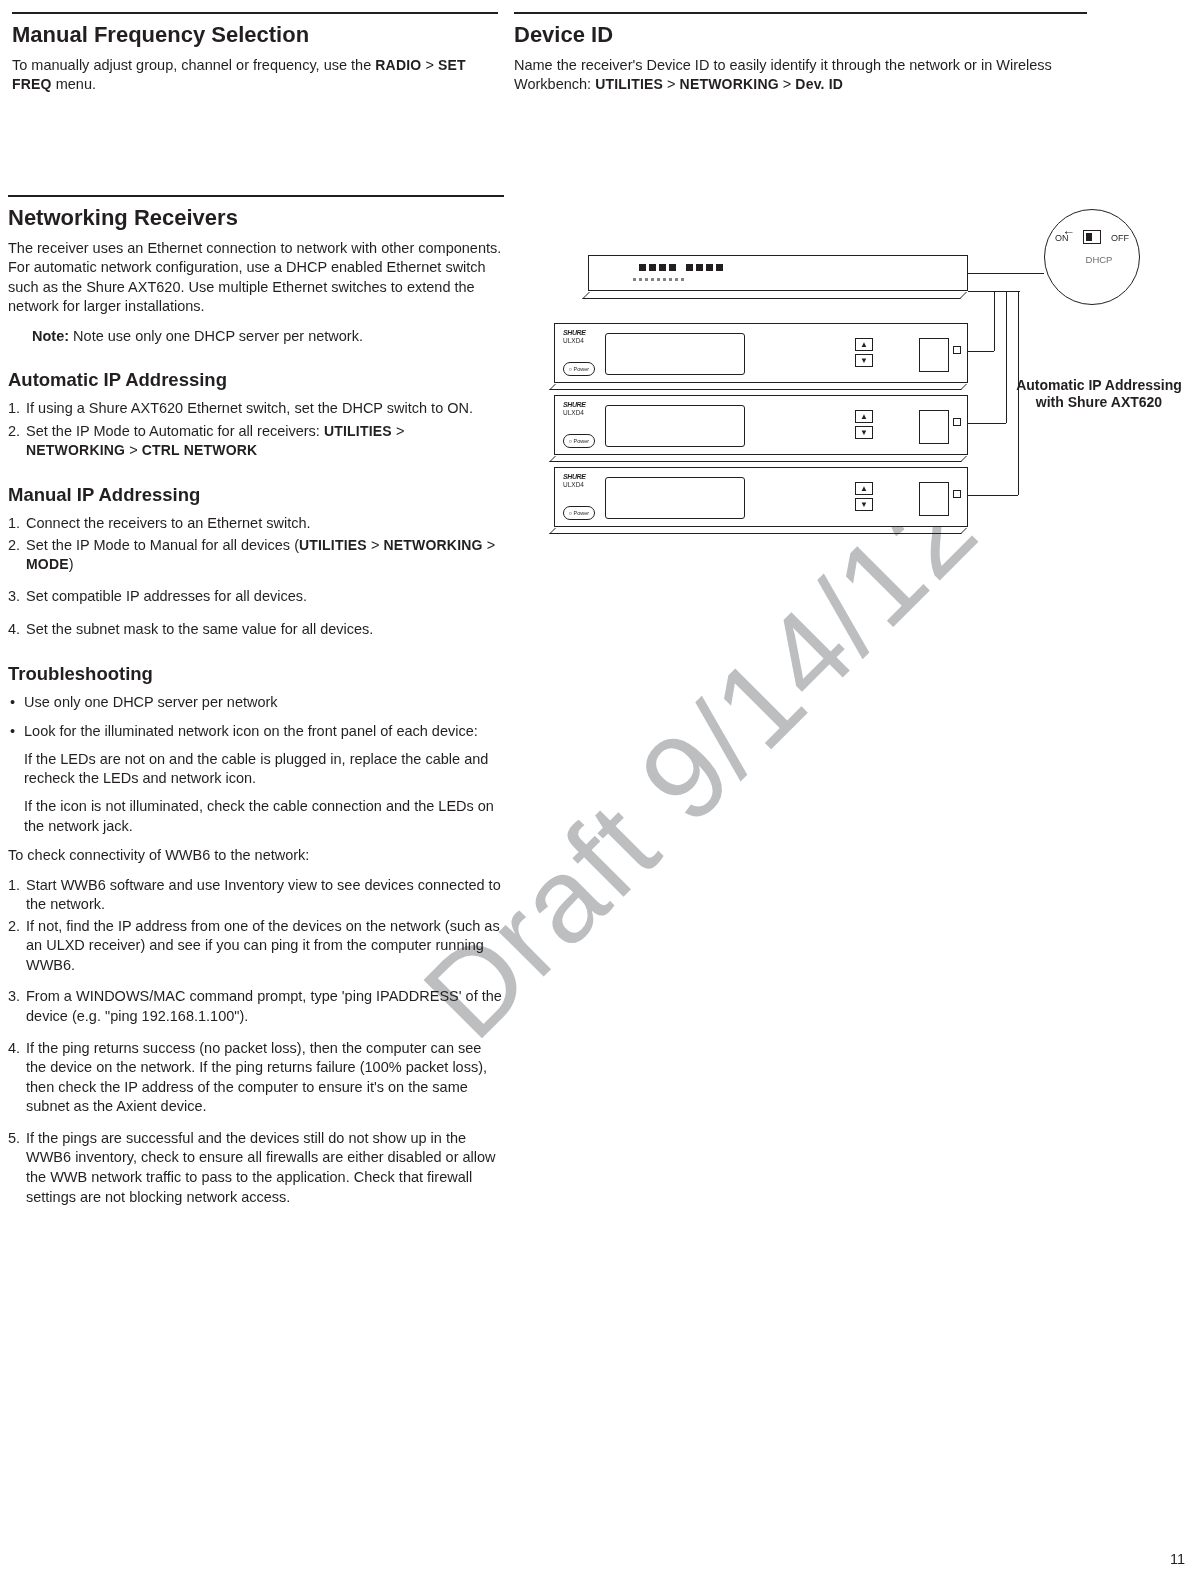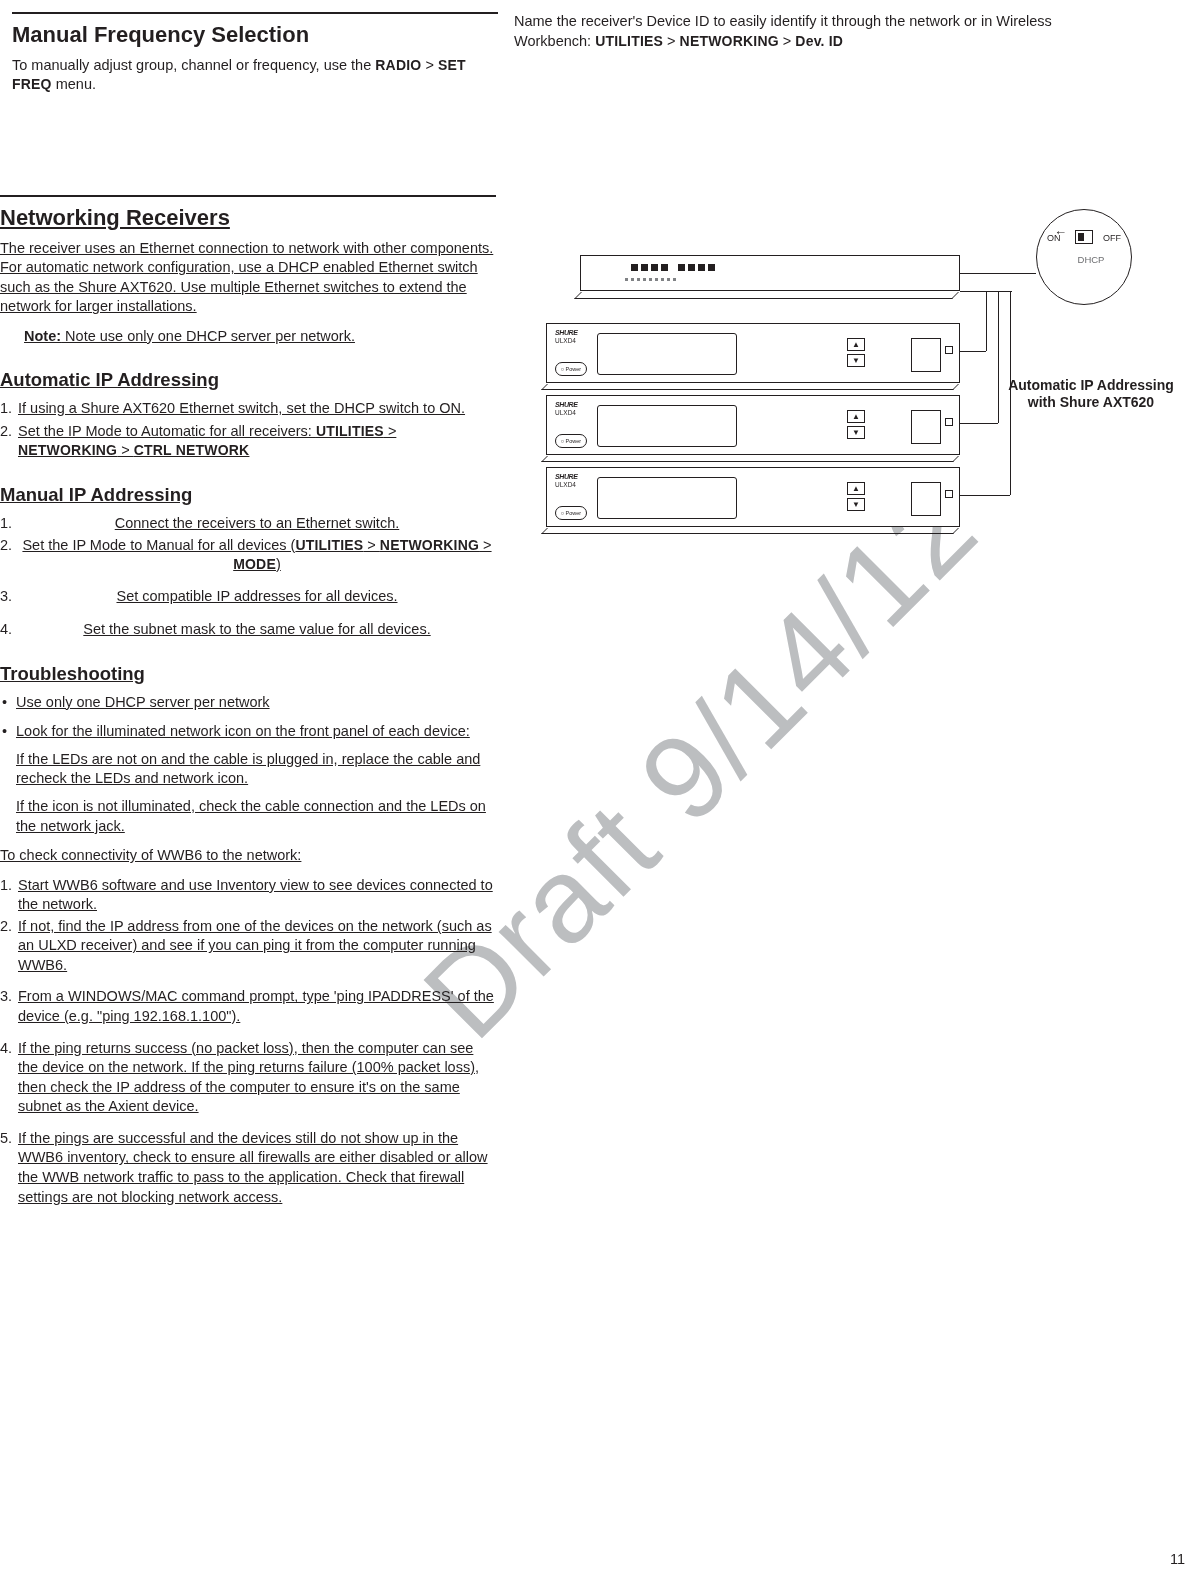--- a/index.html
+++ b/index.html
@@ -42,35 +42,34 @@
     margin-top: 22px;
     margin-bottom: 6px;
   }
   p { margin-bottom: 10px; }
   .bold-inline { font-weight: 700; font-size: 14px; letter-spacing: 0.2px; }
 
   .note-indent { margin-left: 24px; margin-top: 8px; margin-bottom: 8px; }
 
   .section-networking {
     margin-top: 90px;
-    padding-left: 0; padding-right: 14px;
+    padding-left: 8px; padding-right: 14px;
     display: flex;
-    text-decoration: underline;
   }
   .net-left { width: 496px; padding-left: 0; }
   .net-right { flex: 1; position: relative; }
 
   ol { list-style: none; counter-reset: li; padding-left: 0; }
   ol > li { counter-increment: li; padding-left: 18px; position: relative; margin-bottom: 3px; }
   ol > li::before { content: counter(li) "."; position: absolute; left: 0; }
   ol.spaced > li { margin-bottom: 12px; }
   ol.mixed > li:nth-child(1),
   ol.mixed > li:nth-child(2) { margin-bottom: 2px; }
   ol.mixed > li:nth-child(3),
-  ol.mixed > li { margin-bottom: 14px; text-align: center; }
+  ol.mixed > li { margin-bottom: 14px; }
   ol.mixed > li:nth-child(2) { margin-bottom: 12px; }
 
   ul.trouble { list-style: none; padding-left: 0; }
   ul.trouble > li { padding-left: 16px; position: relative; margin-bottom: 10px; }
   ul.trouble > li::before { content: "•"; position: absolute; left: 2px; }
   ul.trouble .subp { margin-top: 8px; margin-bottom: 6px; }
 
   .wm {
     position: absolute;
     left: 340px; top: 680px;
@@ -197,20 +196,21 @@
 <div class="page">
 
   <div class="top-row">
     <div class="col-left">
       <h2>Manual Frequency Selection</h2>
       <p>
         <span>To manually adjust group, channel or frequency, use the </span><span class="bold-inline">RADIO</span><span> &gt; </span><span class="bold-inline">SET FREQ</span><span> menu.</span>
       </p>
     </div>
     <div class="col-right">
+      <h2>Device ID</h2>
       <p>
         <span>Name the receiver's Device ID to easily identify it through the network or in Wireless Workbench: </span><span class="bold-inline">UTILITIES</span><span> &gt; </span><span class="bold-inline">NETWORKING</span><span> &gt; </span><span class="bold-inline">Dev. ID</span>
       </p>
     </div>
   </div>
 
   <div class="section-networking">
     <div class="net-left">
       <h2>Networking Receivers</h2>
       <p>The receiver uses an Ethernet connection to network with other components. For automatic network configuration, use a DHCP enabled Ethernet switch such as the Shure AXT620. Use multiple Ethernet switches to extend the network for larger installations.</p>

